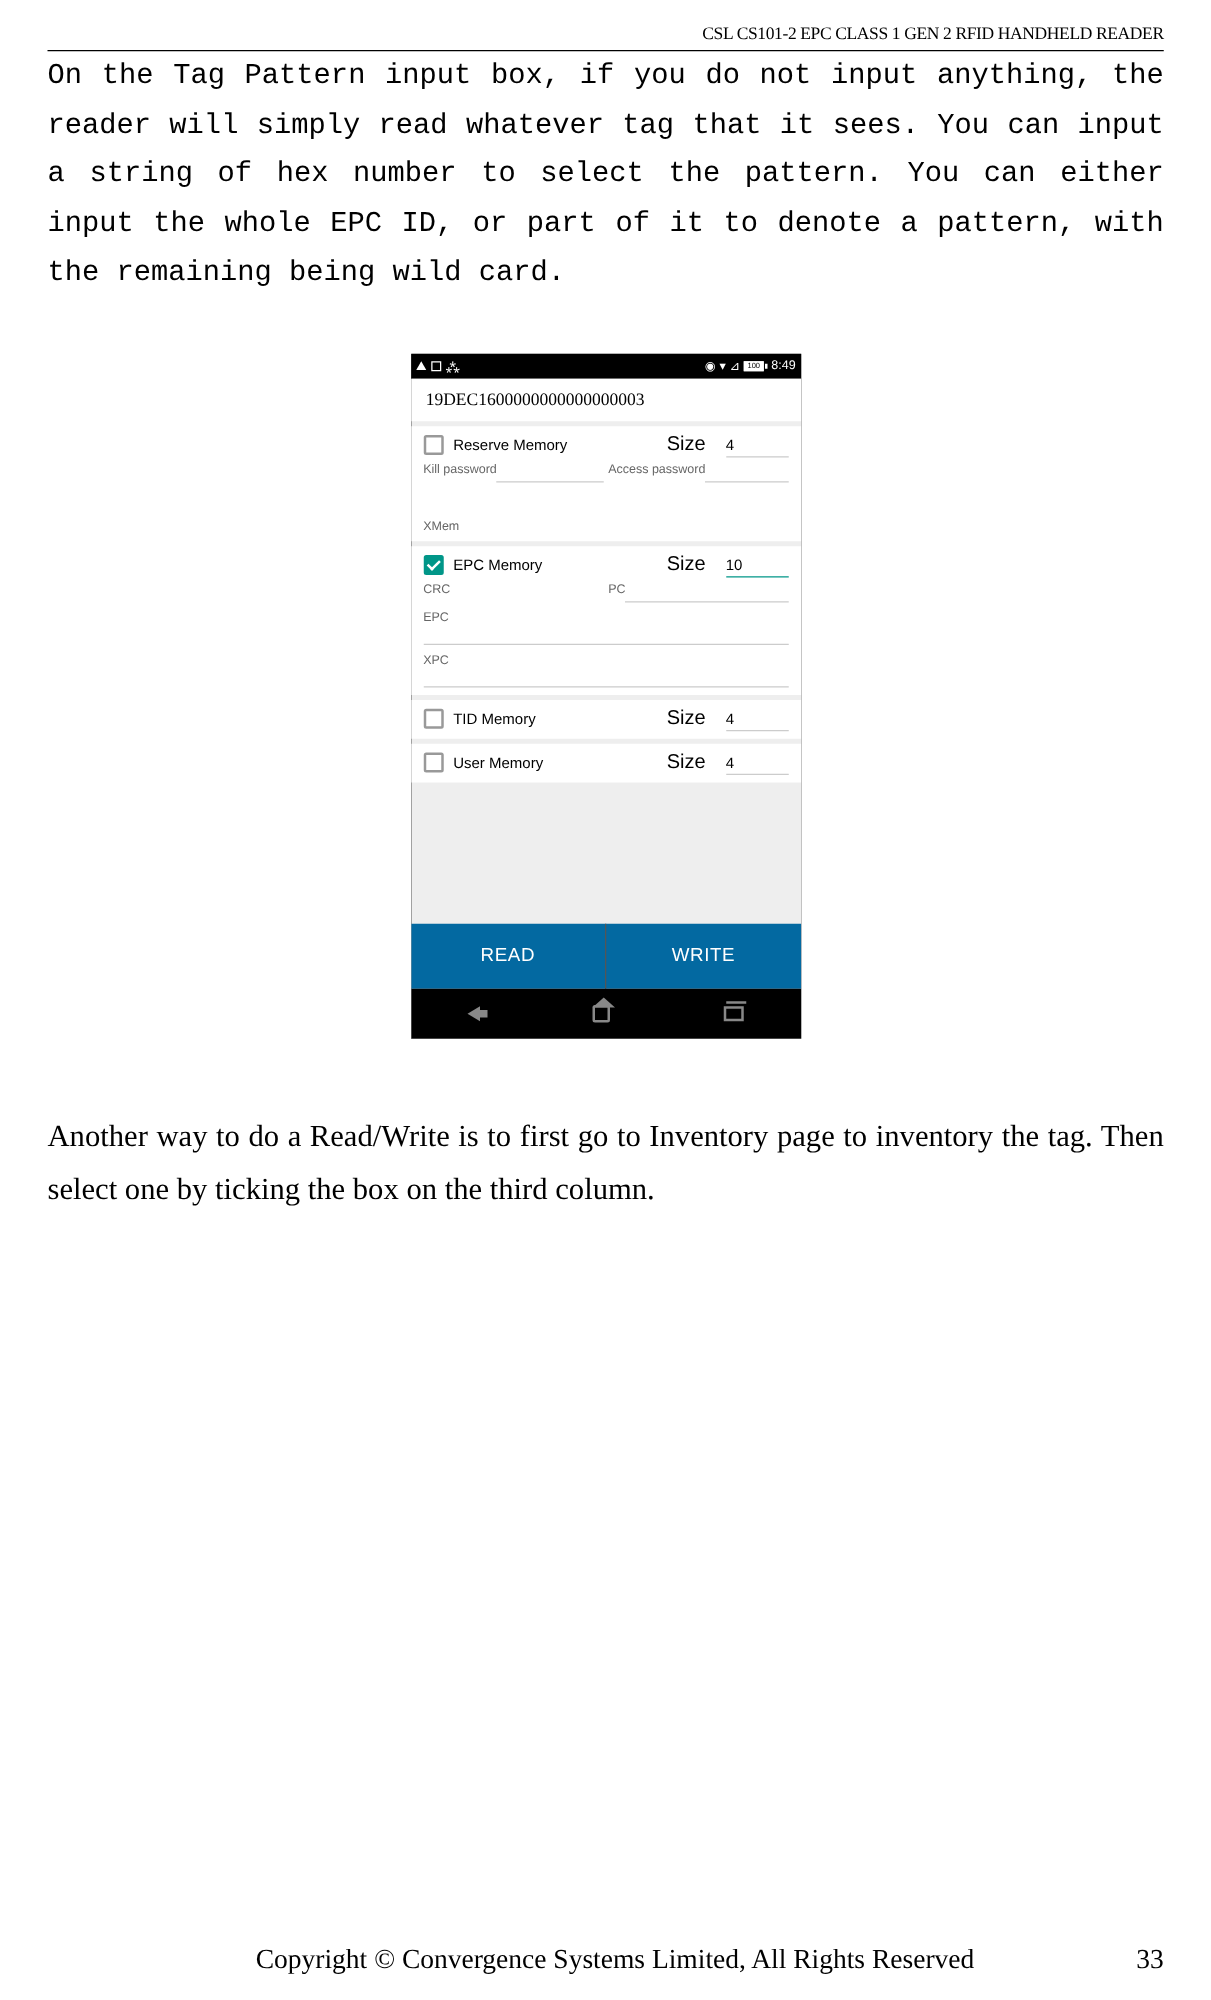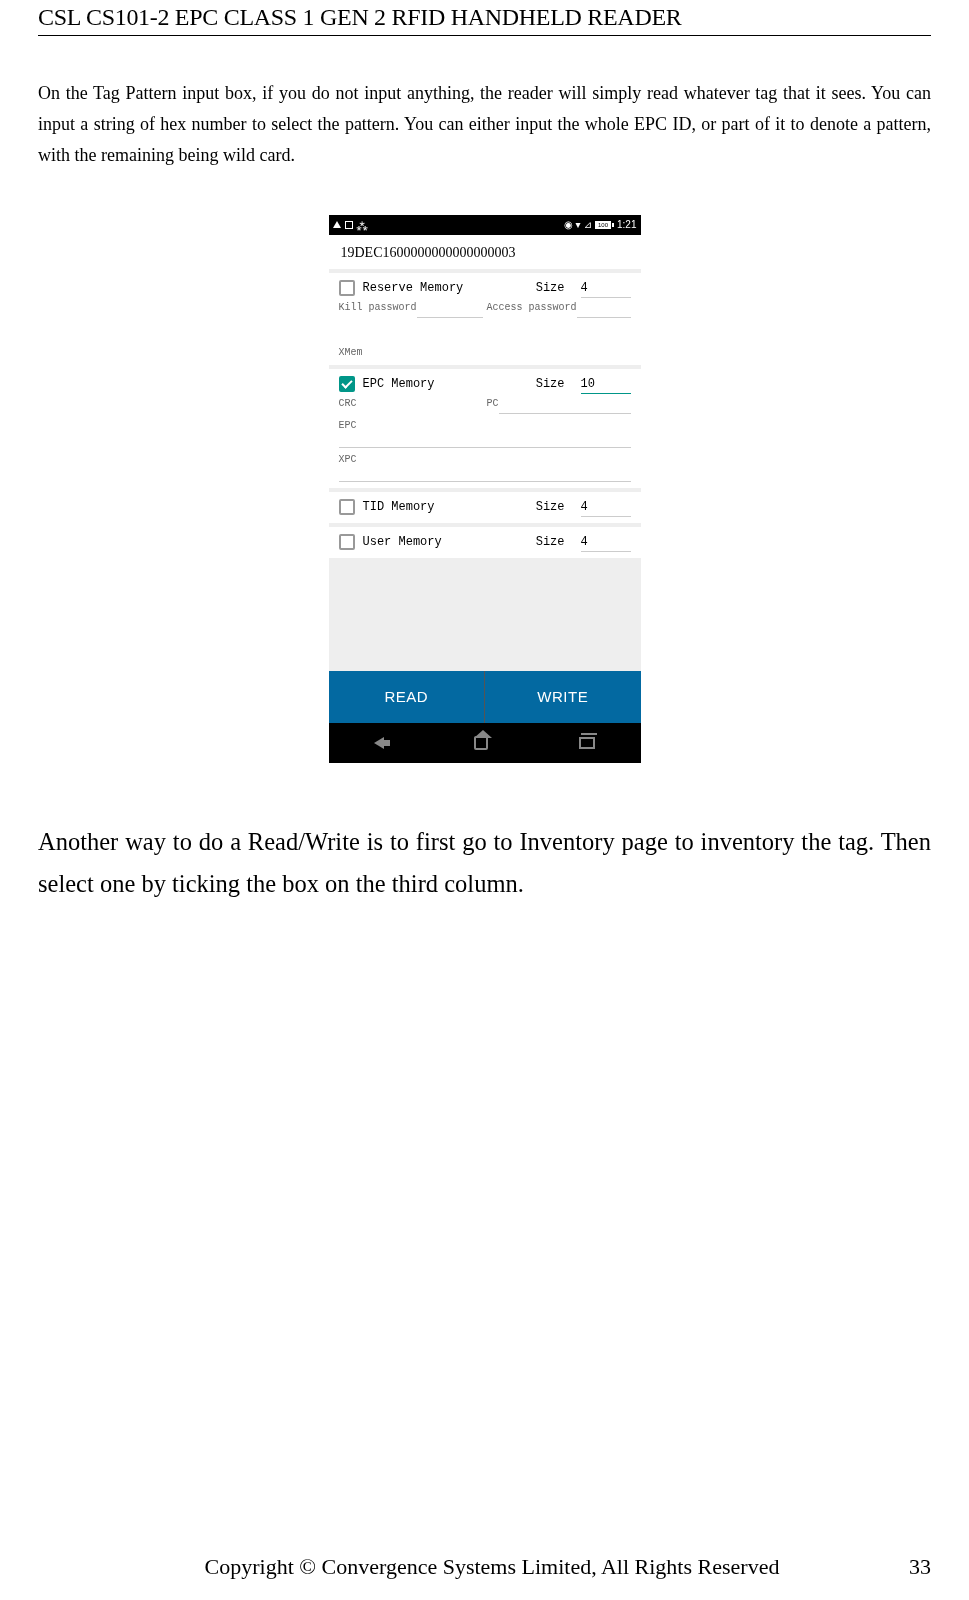--- a/index.html
+++ b/index.html
@@ -10,32 +10,32 @@
       position: relative;
       background: #fff;
     }
     .page {
       padding: 0 38px;
       position: relative;
       height: 100%;
     }
     .header {
       display: flex;
-      justify-content: space-between;
-      font-size: 24px;
-      padding-top: 4px;
+      justify-content: flex-end;
+      font-size: 14px;
+      padding-top: 20px;
       border-bottom: 1px solid #000;
       padding-bottom: 4px;
       letter-spacing: -0.3px;
     }
     .body-text {
-      margin-top: 42px;
-      font-size: 18px;
+      font-size: 23px;
       line-height: 1.72;
       text-align: justify;
+      font-family: Liberation Mono, monospace;
     }
     .body-text2 {
       margin-top: 58px;
       font-size: 24.5px;
       line-height: 1.72;
       text-align: justify;
     }
     .screenshot-wrap {
       margin-top: 44px;
       display: flex;
@@ -88,21 +88,20 @@
       font-family: Liberation Serif, serif;
     }
     .section {
       background: #fff;
       margin-top: 4px;
       padding: 6px 10px;
       display: flex;
       flex-direction: column;
       gap: 4px;
       font-size: 12px;
-      font-family: Liberation Mono, monospace;
     }
     .row {
       display: flex;
       align-items: center;
       gap: 8px;
     }
     .chk {
       width: 16px;
       height: 16px;
       border: 2px solid #999;
@@ -119,21 +118,21 @@
     .chk.checked::after {
       content: '';
       width: 4px;
       height: 8px;
       border: solid #fff;
       border-width: 0 2px 2px 0;
       transform: rotate(45deg);
       margin-bottom: 2px;
     }
     .lbl { font-size: 12px; font-weight: 500; }
-    .size-lbl { font-size: 12px; margin-left: auto; margin-right: 8px; }
+    .size-lbl { font-size: 16px; margin-left: auto; margin-right: 8px; }
     .underlined {
       border-bottom: 1px solid #ccc;
       min-width: 50px;
       padding: 2px 0;
       font-size: 12px;
       text-align: left;
     }
     .underlined.accent { border-bottom-color: #009688; }
     .sublbl { font-size: 10px; color: #666; }
     .subfield {
@@ -240,21 +239,21 @@
           <span style="font-size:10px;">⁂</span>
         </div>
         <div class="right">
           <span>◉</span>
           <span>▾</span>
           <span>⊿</span>
           <div class="batt">
             <div class="batt-body">100</div>
             <div class="batt-tip"></div>
           </div>
-          <span>1:21</span>
+          <span>8:49</span>
         </div>
       </div>
 
 
       <div class="content-area">
 
         <div class="epc-row">
           <span>19DEC1600000000000000003</span>
         </div>
 

